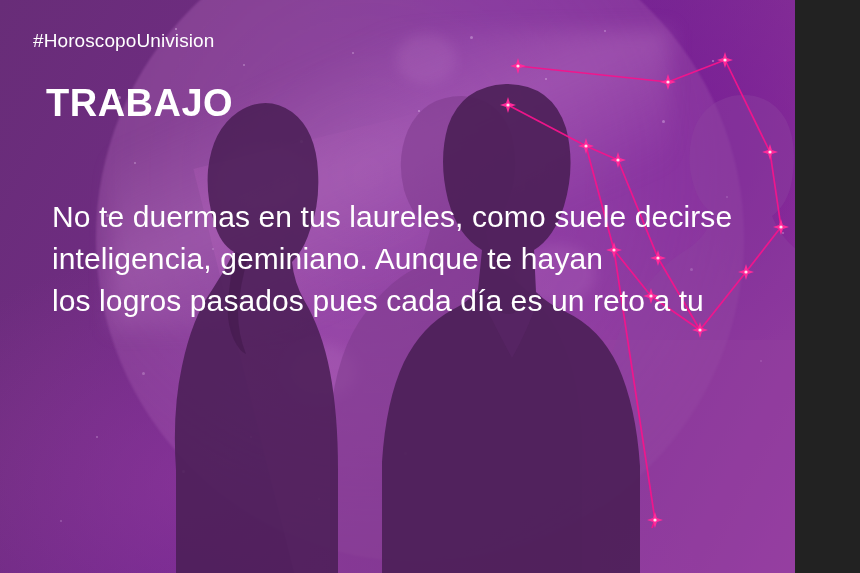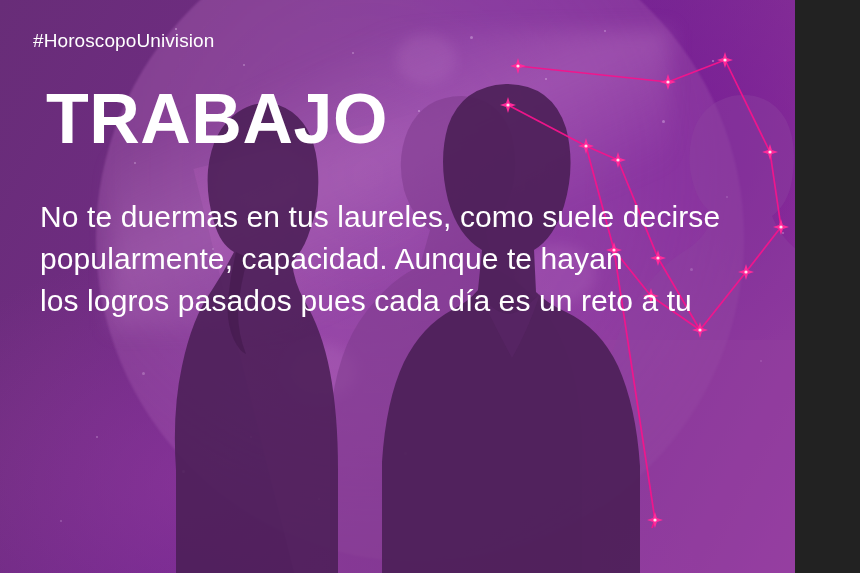--- a/index.html
+++ b/index.html
@@ -115,30 +115,30 @@
     font-size: 19px;
     font-weight: 400;
     color: #ffffff;
     letter-spacing: 0.1px;
     white-space: nowrap;
   }
   .title {
     position: absolute;
     left: 46px;
     top: 84px;
-    font-size: 70px;
+    font-size: 38px;
     font-weight: 700;
     color: #ffffff;
     letter-spacing: 0.5px;
     line-height: 1;
     white-space: nowrap;
   }
   .body-text {
     position: absolute;
-    left: 40px;
+    left: 52px;
     top: 196px;
     width: 790px;
     font-size: 30px;
     font-weight: 400;
     color: #ffffff;
     line-height: 42px;
     letter-spacing: 0.1px;
   }
   .body-line { display: block; white-space: nowrap; }
 </style>
@@ -299,17 +299,17 @@
       <use href="#gstar" x="655" y="520"></use>
     </g>
   </svg>
 
   <div class="hashtag">#HoroscopoUnivision</div>
 
   <div class="title">TRABAJO</div>
 
   <div class="body-text">
     <span class="body-line">No te duermas en tus laureles, como suele decirse</span>
-    <span class="body-line">popularmente, capacidad. Aunque te hayan</span>
+    <span class="body-line">inteligencia, geminiano. Aunque te hayan</span>
     <span class="body-line">los logros pasados pues cada día es un reto a tu</span>
   </div>
 
 </div>
 
 </body></html>

